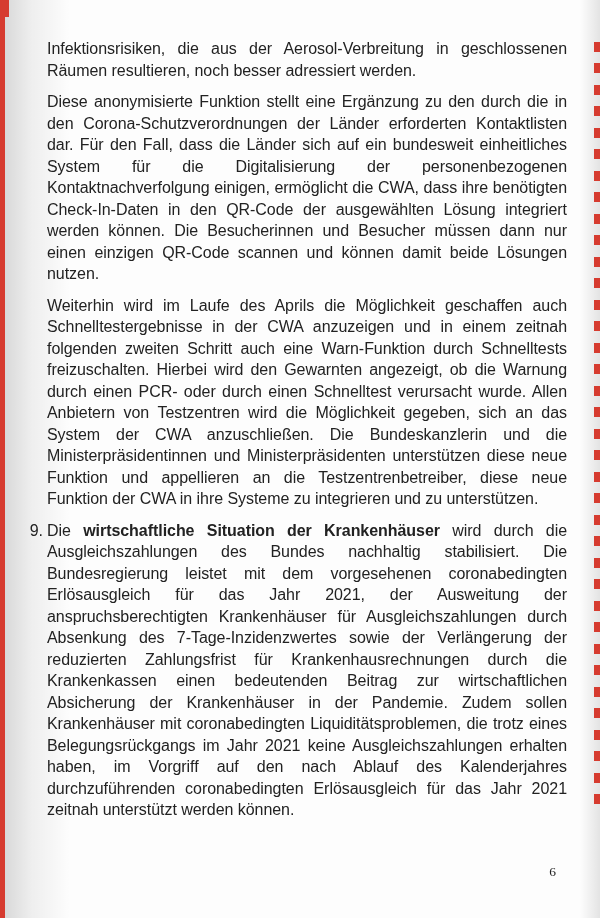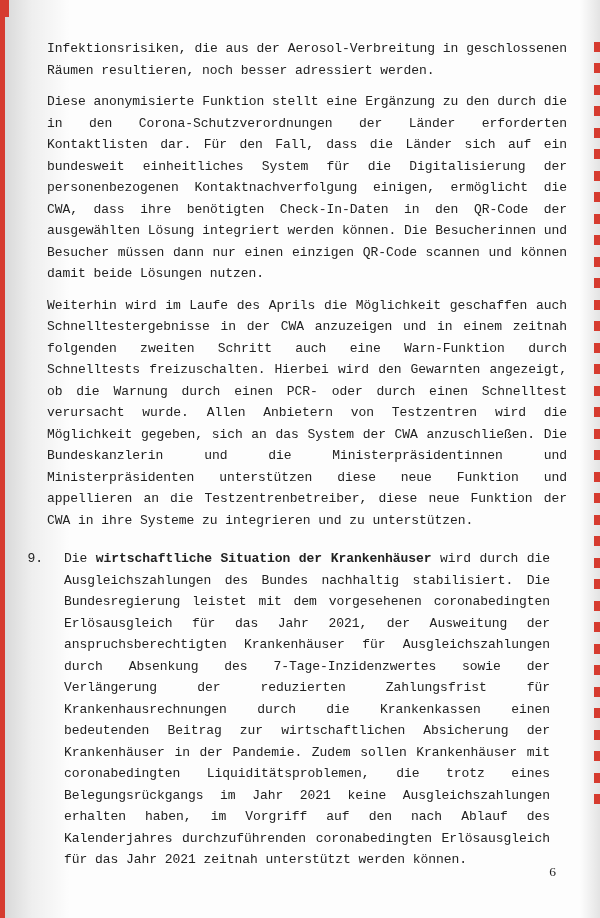--- a/index.html
+++ b/index.html
@@ -37,32 +37,31 @@
     position: absolute; right: 0; top: 42px; width: 6px; height: 762px;
     background: repeating-linear-gradient(
       to bottom,
       var(--red, #d63b2f) 0px, var(--red, #d63b2f) 10px,
       transparent 10px, transparent 21.5px);
   }
 
   
   .content {
     position: absolute; left: 47px; top: 38px; width: 520px;
-    font-size: 13px; line-height: 21.5px; letter-spacing: -0.05px;
+    font-size: 16px; line-height: 21.5px; letter-spacing: -0.05px;
     color: #222;
     text-align: justify;
-    font-family: Liberation Mono, monospace;
   }
   .para { margin: 0 0 10px 0; }
   .li { position: relative; margin: 0 0 10px 0; }
   .li .num {
     position: absolute; right: 100%; top: 0; padding-right: 4px;
     white-space: nowrap;
   }
-  .li .para { margin: 17px; }
+  .li .para { margin: 0; }
   .b { font-weight: bold; }
 
   .pagenum {
     position: absolute; top: 864px; right: 44px;
     font-family: "Liberation Serif", serif;
     font-size: 13.5px; color: #222;
   }
 </style>
 </head>
 <body>

